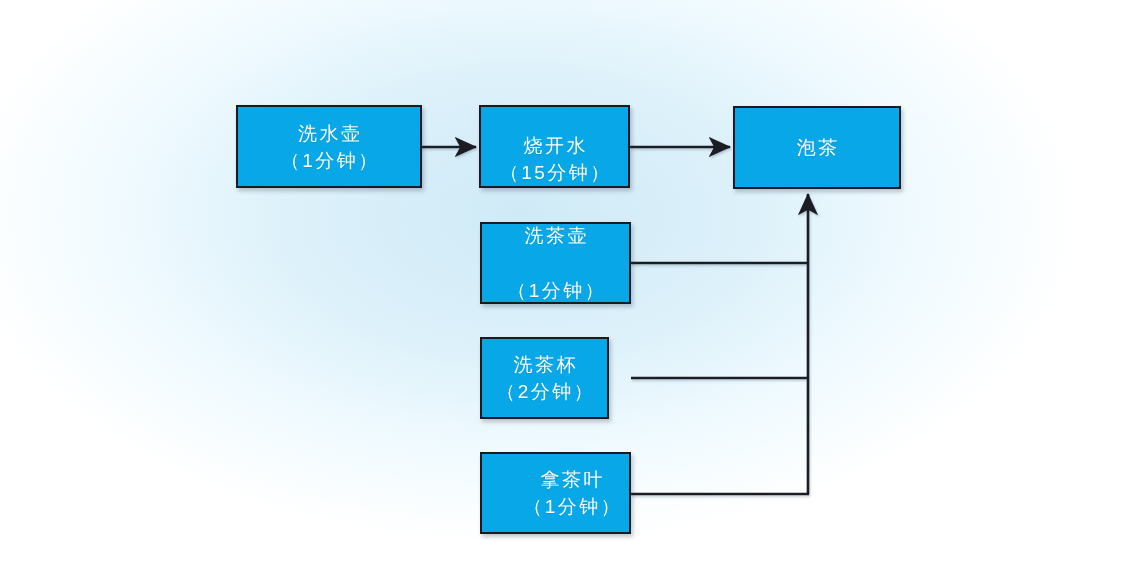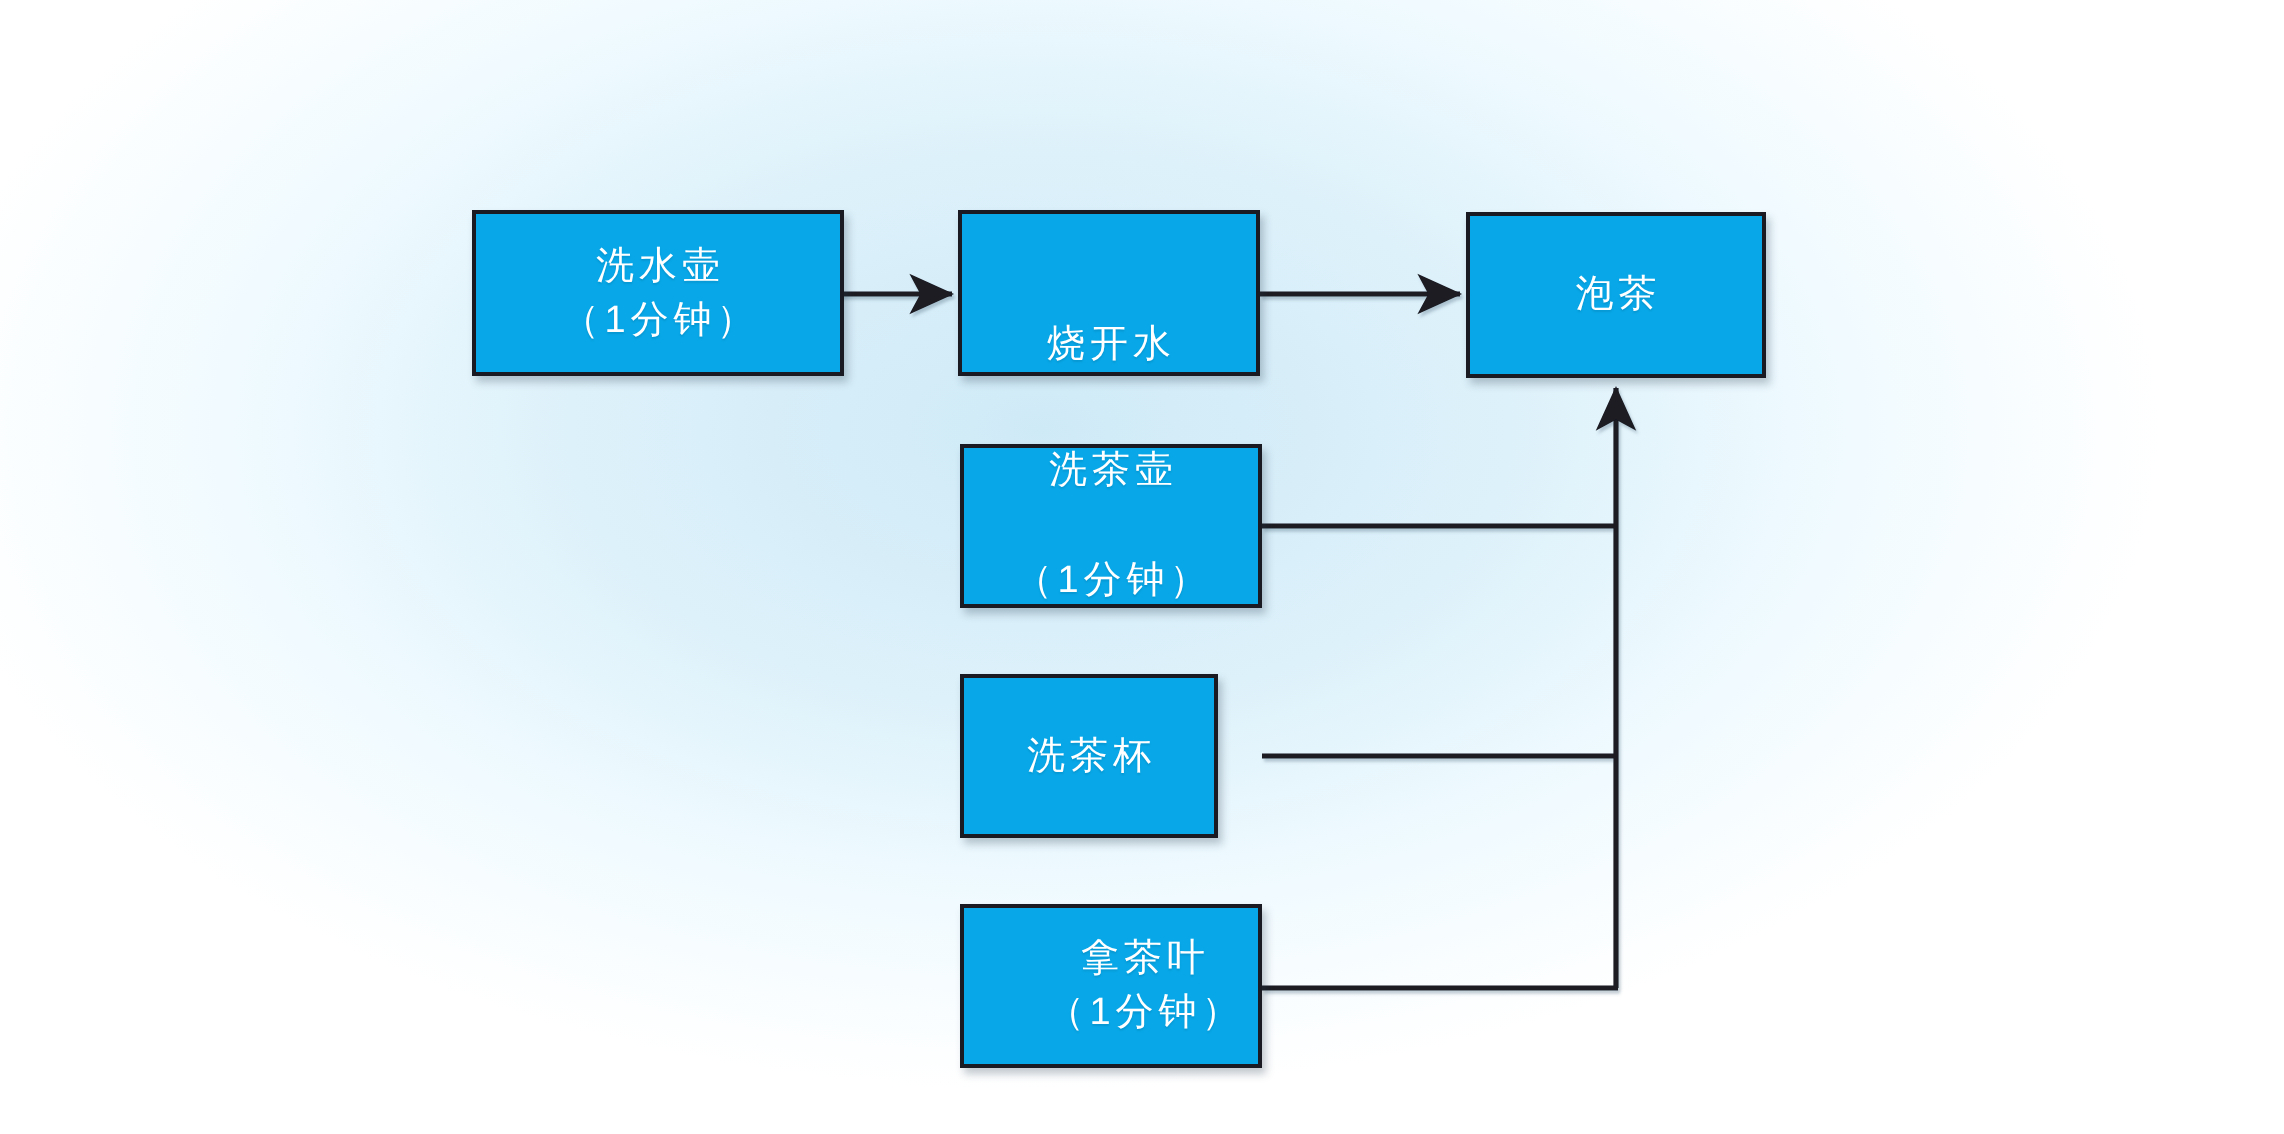--- a/index.html
+++ b/index.html
@@ -92,34 +92,36 @@
     </g>
   </svg>
 
   <div class="node" style="left:236px; top:105px; width:186px; height:83px;">
     <span class="line1">洗水壶</span>
     <span class="line2">（1分钟）</span>
   </div>
 
   <div class="node" style="left:479px; top:105px; width:151px; height:83px;justify-content:flex-end;">
     <span class="line1">烧开水</span>
+    <span class="line2">（15分钟）</span>
   </div>
 
-  <div class="node single" style="left:733px; top:106px; width:150px; height:83px;">
+  <div class="node single" style="left:733px; top:106px; width:168px; height:83px;">
     <span class="line1">泡茶</span>
 
   </div>
 
   <div class="node" style="left:480px; top:222px; width:151px; height:82px;gap:28px;">
     <span class="line1">洗茶壶</span>
     <span class="line2">（1分钟）</span>
   </div>
 
   <div class="node" style="left:480px; top:337px; width:129px; height:82px;">
     <span class="line1">洗茶杯</span>
+    <span class="line2">（2分钟）</span>
   </div>
 
   <div class="node" style="left:480px; top:452px; width:151px; height:82px;padding-left:32px;">
     <span class="line1">拿茶叶</span>
     <span class="line2">（1分钟）</span>
   </div>
 
 </div>
 
 </body></html>

